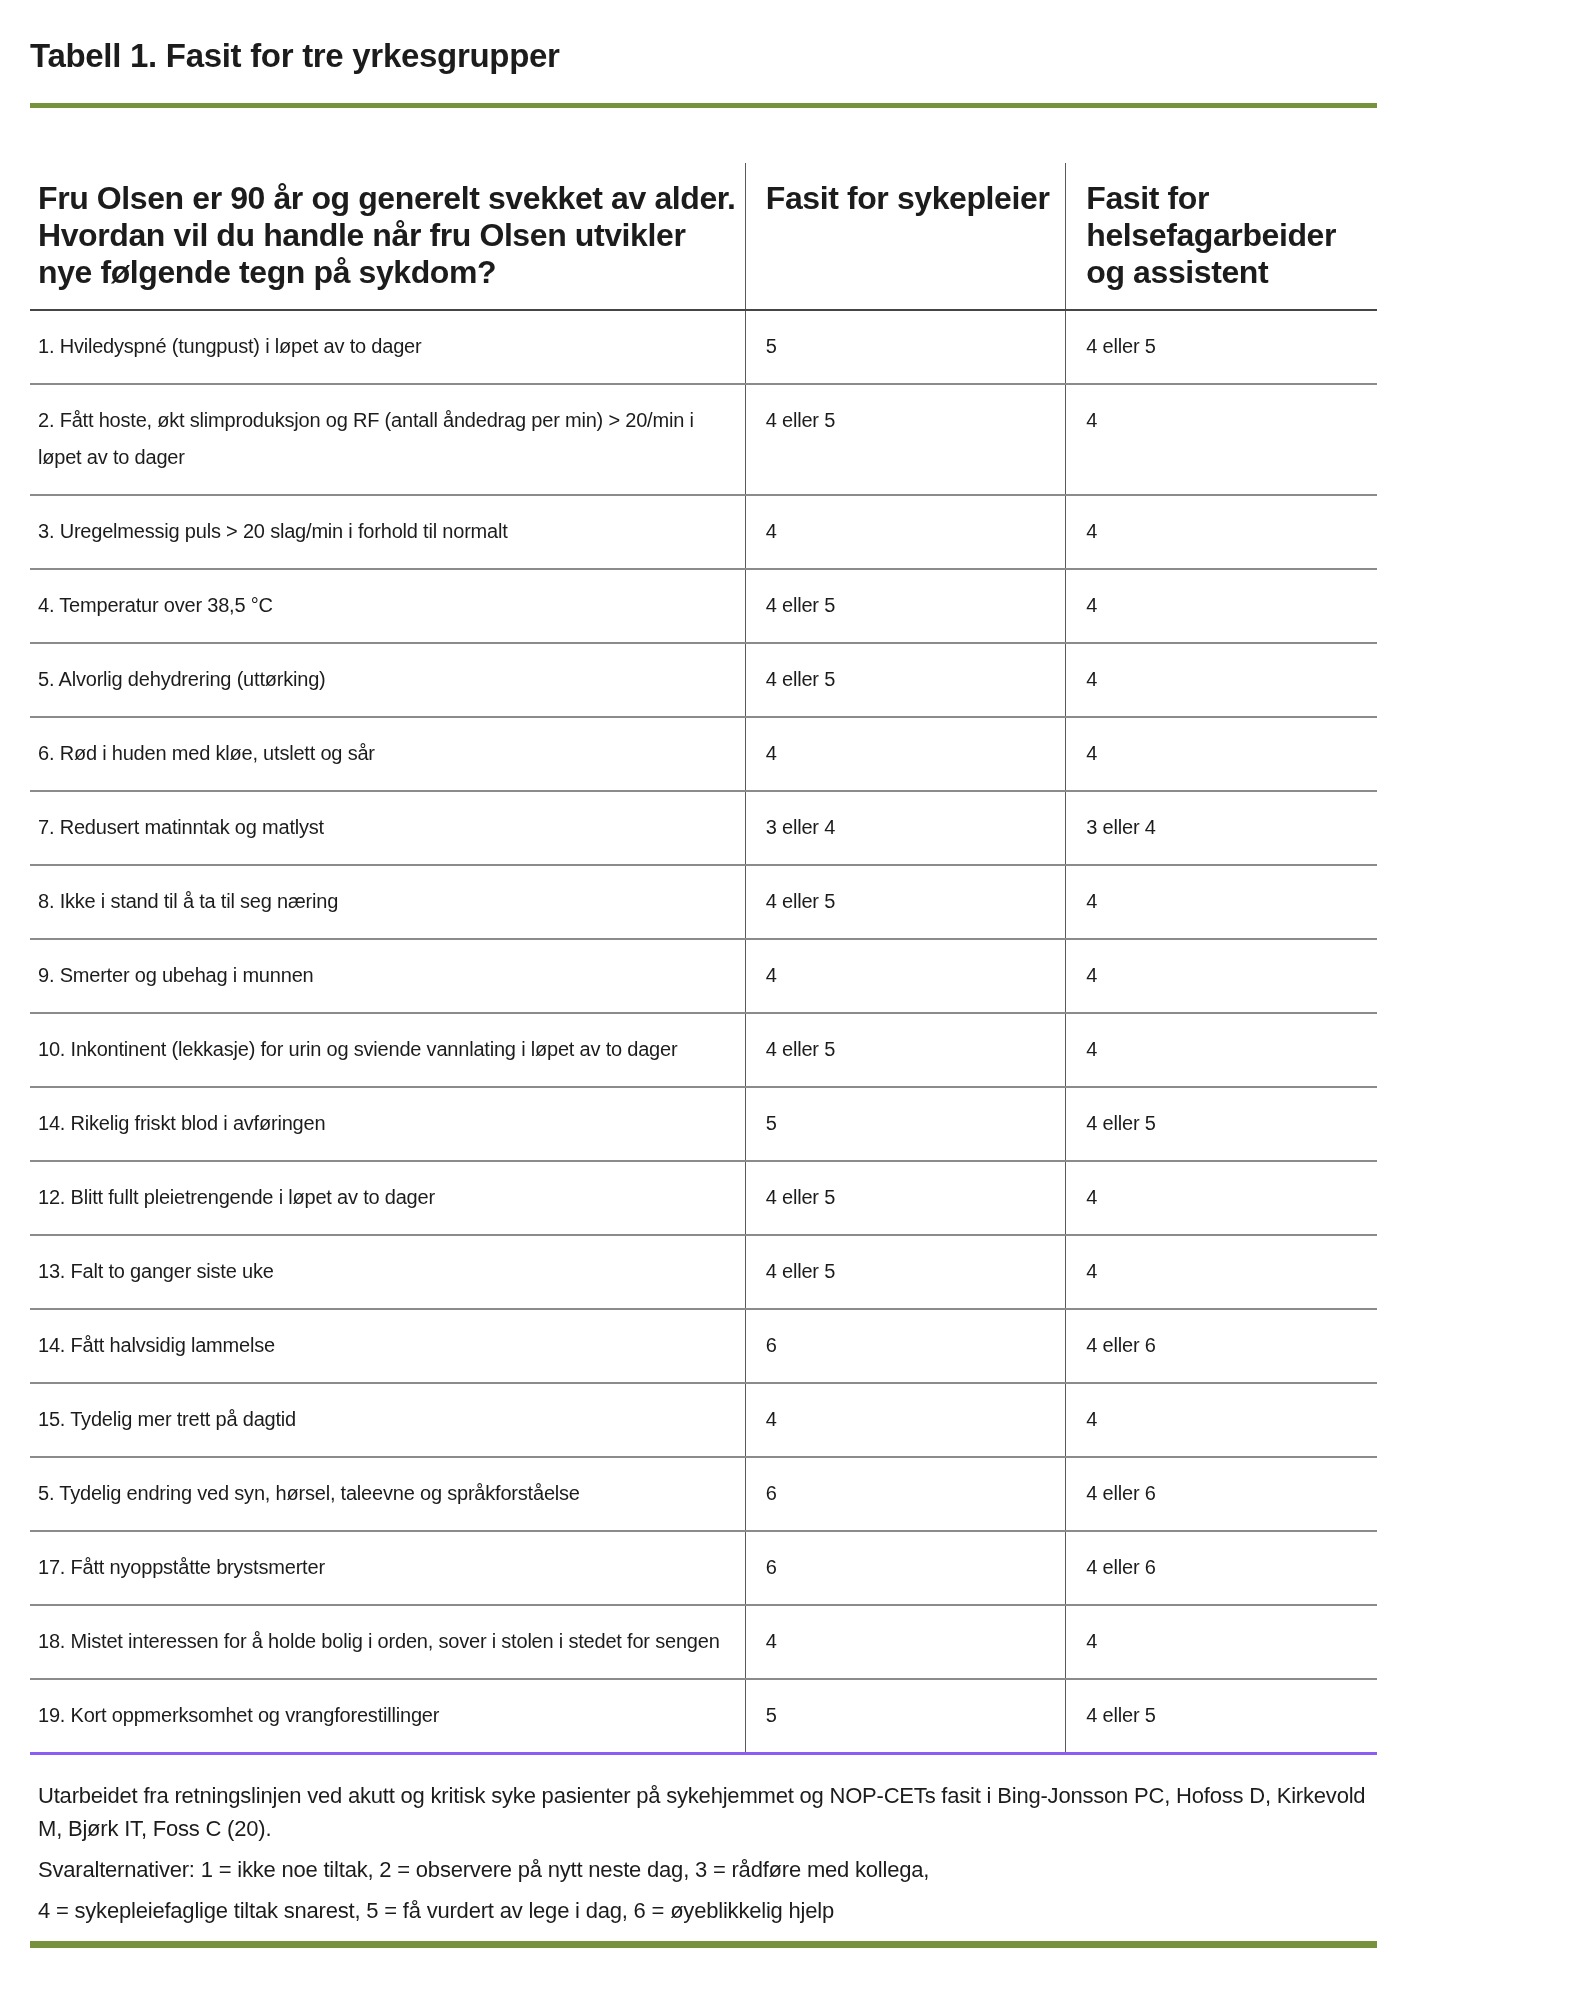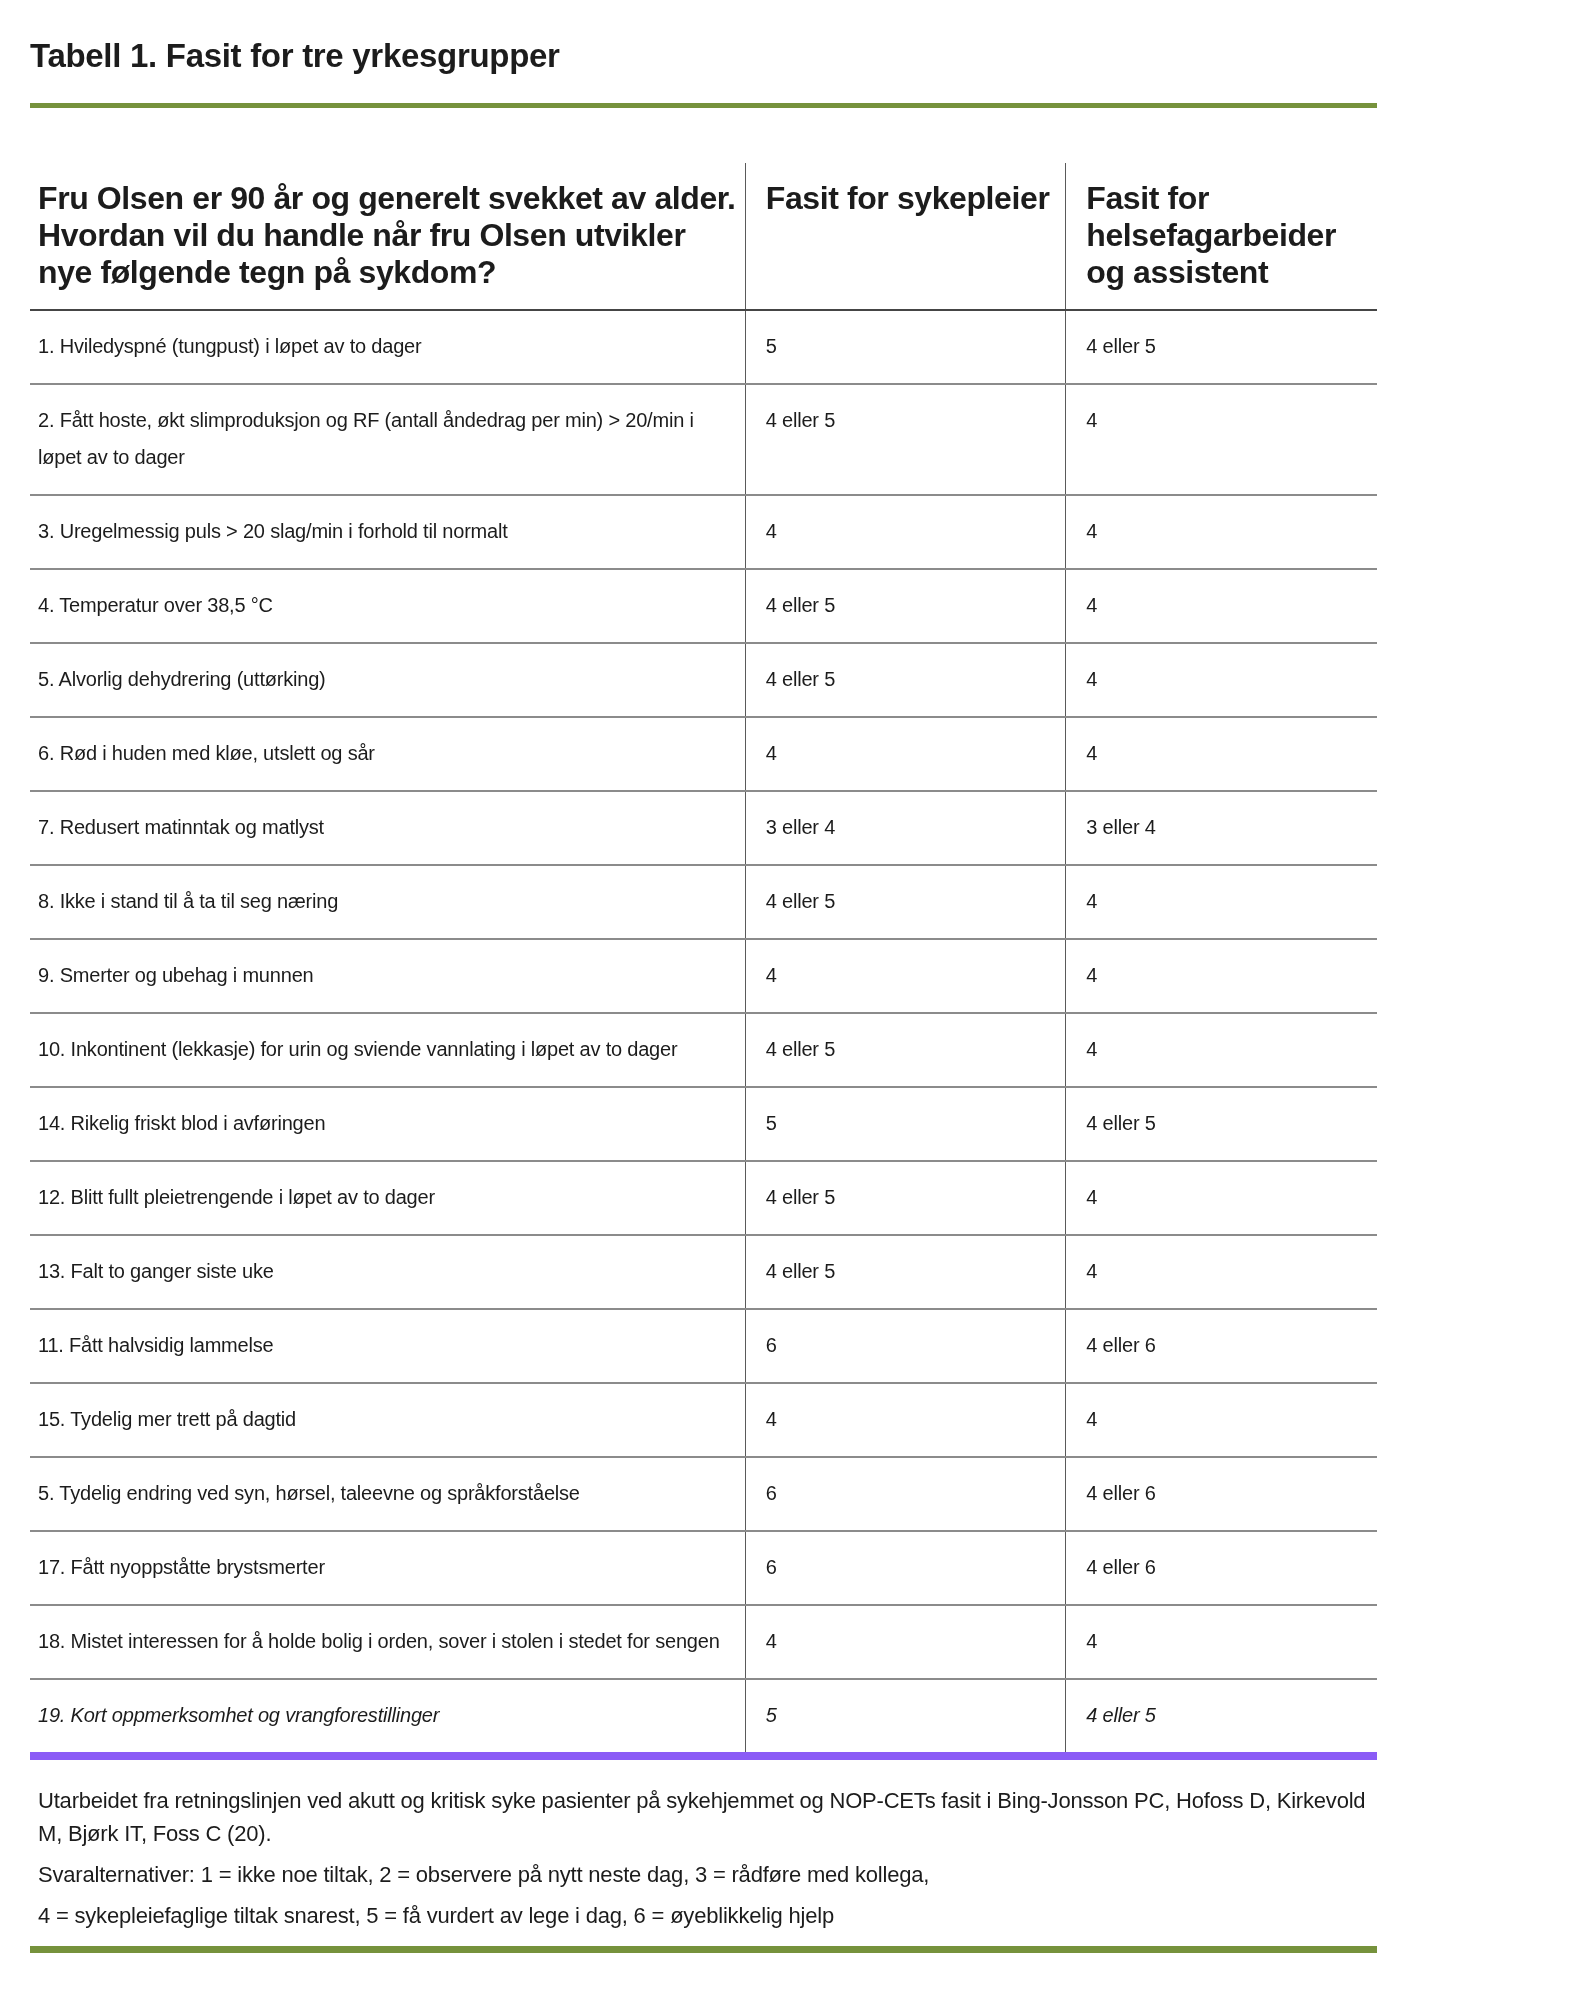--- a/index.html
+++ b/index.html
@@ -47,21 +47,21 @@
     padding: 17px 14px 18px 20px;
   }
   th {
     font-weight: bold;
     font-size: 32px;
     letter-spacing: -0.4px;
     border-bottom: 2px solid #454545;
     padding-right: 2px;
   }
   td { border-bottom: 2px solid #8b8b8b; }
-  tbody tr:last-child td { border-bottom: 8px solid #8b5cf6; font-style: italic; }
+  tbody tr:last-child td { border-bottom: 3px solid #8b5cf6; }
   .cell-question, .head-question { padding-left: 8px; }
   .head-question, .cell-question,
   .head-nurse, .cell-nurse { border-right: 1px solid #5a5a5a; }
   .footnotes {
     margin-top: 24px;
     font-size: 22px;
     line-height: 33px;
     letter-spacing: -0.2px;
   }
   .footnote-line { margin: 8px; }
@@ -161,21 +161,21 @@
       <td class="cell-assistant">4</td>
     </tr>
 
     <tr>
       <td class="cell-question">13. Falt to ganger siste uke</td>
       <td class="cell-nurse">4 eller 5</td>
       <td class="cell-assistant">4</td>
     </tr>
 
     <tr>
-      <td class="cell-question">11. Fått halvsidig lammelse</td>
+      <td class="cell-question">14. Fått halvsidig lammelse</td>
       <td class="cell-nurse">6</td>
       <td class="cell-assistant">4 eller 6</td>
     </tr>
 
     <tr>
       <td class="cell-question">15. Tydelig mer trett på dagtid</td>
       <td class="cell-nurse">4</td>
       <td class="cell-assistant">4</td>
     </tr>
 

